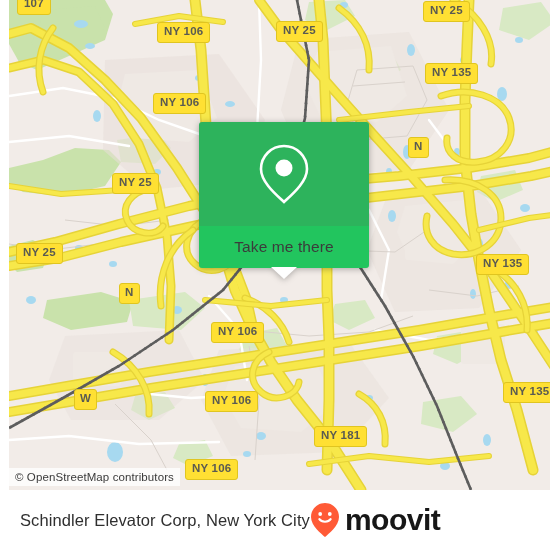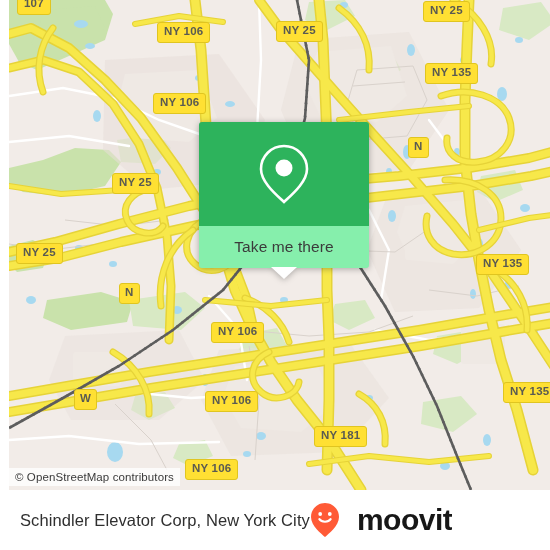--- a/index.html
+++ b/index.html
@@ -62,21 +62,21 @@
   #popup-image {
     height: 104px;
     background: #2db35c;
     border-radius: 3px 3px 0 0;
     display: flex;
     align-items: center;
     justify-content: center;
   }
   #popup-label {
     height: 42px;
-    background: #86efac;
+    background: #22c55e;
     border-radius: 0 0 3px 3px;
     display: flex;
     align-items: center;
     justify-content: center;
     font-size: 15.5px;
     color: #3b3b3b;
     letter-spacing: 0.1px;
   }
   #popup-tail {
     position: absolute;
@@ -120,21 +120,21 @@
   }
   #footer-title {
     font-size: 16.5px;
     color: #2f2f2f;
     letter-spacing: 0.1px;
     white-space: nowrap;
   }
   #brand {
     display: flex;
     align-items: center;
-    gap: 17px;
+    gap: 5px;
   }
   #brand-wordmark {
     font-size: 30px;
     font-weight: bold;
     color: #171717;
     letter-spacing: -0.5px;
     line-height: 1;
   }
 </style>
 </head>

